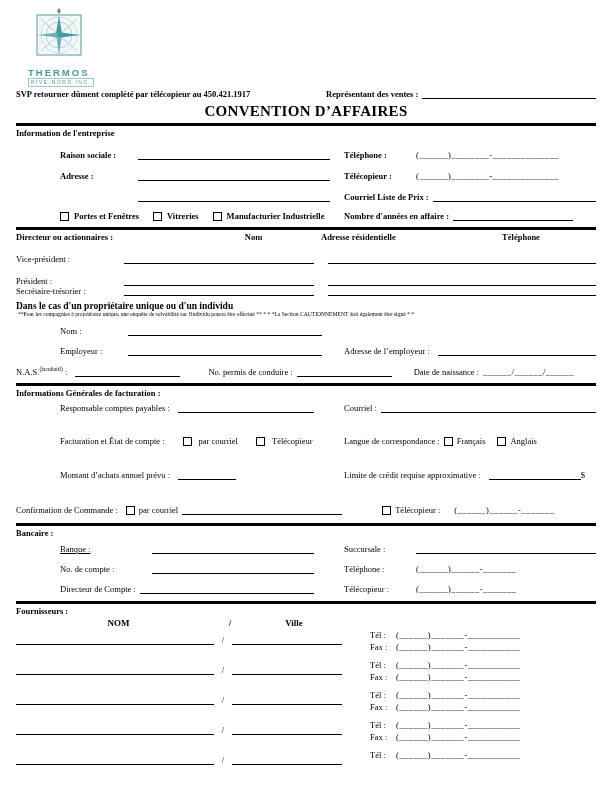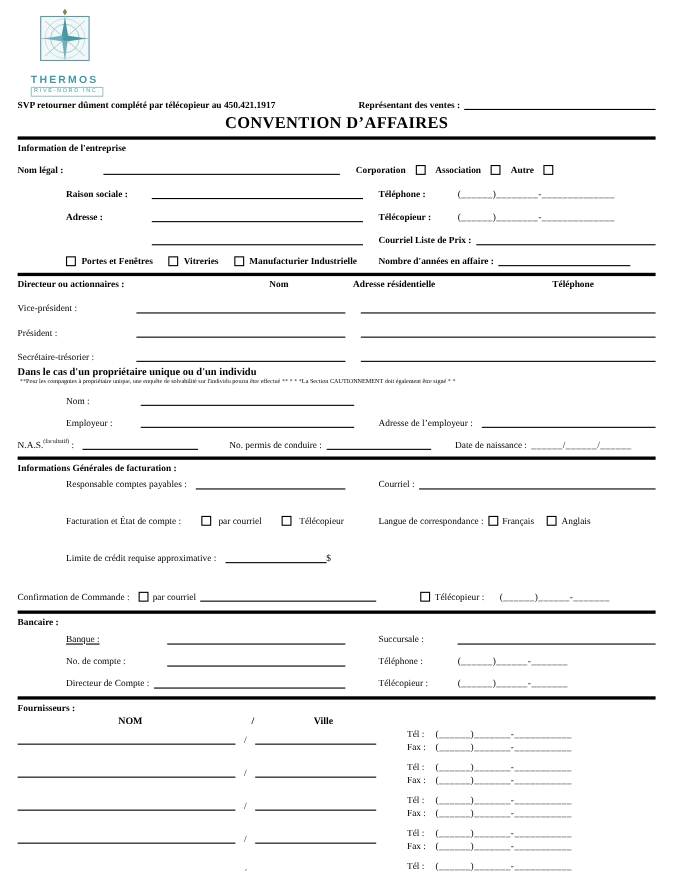--- a/index.html
+++ b/index.html
@@ -66,34 +66,20 @@
       <span class="gap4"></span>
       <span class="line fl"></span>
     </span>
   </div>
 
   <div class="title">CONVENTION D’AFFAIRES</div>
   <hr class="rule">
 
   <div class="sect">Information de l'entreprise</div>
 
-  <div class="cols" style="margin:10px 0 0 0;">
-    <div class="col-l">
-      <span class="b lbl" style="width:78px;">Nom légal :</span>
-      <span class="line fl" style="margin-right:14px;"></span>
-    </div>
-    <div class="col-r" style="justify-content:flex-start;gap:9px;">
-      <span class="b">Corporation</span>
-      <span class="cb"></span>
-      <span class="b">Association</span>
-      <span class="cb"></span>
-      <span class="b">Autre</span>
-      <span class="cb"></span>
-    </div>
-  </div>
 
   <div class="cols" style="margin-top:12px;">
     <div class="col-l">
       <span class="b lbl" style="width:78px;">Raison sociale :</span>
       <span class="line fl" style="margin-right:14px;"></span>
     </div>
     <div class="col-r">
       <span class="b lbl" style="width:72px;">Téléphone :</span>
       <span class="mask">(______)________-______________</span>
     </div>
@@ -154,21 +140,21 @@
     <span class="line" style="width:190px;"></span>
     <span class="gap14"></span>
     <span class="line fl"></span>
   </div>
   <div class="row" style="margin-top:12px;">
     <span class="lbl" style="width:108px;">Président :</span>
     <span class="line" style="width:190px;"></span>
     <span class="gap14"></span>
     <span class="line fl"></span>
   </div>
-  <div class="row" style="margin-top:12px;">
+  <div class="row" style="margin-top:0;">
     <span class="lbl" style="width:108px;">Secrétaire-trésorier :</span>
     <span class="line" style="width:190px;"></span>
     <span class="gap14"></span>
     <span class="line fl"></span>
   </div>
 
   <div class="b" style="font-size:9.5px;margin-top:5px;">Dans le cas d'un propriétaire unique ou d'un individu</div>
   <div class="note-small">**Pour les compagnies à propriétaire unique, une enquête de solvabilité sur l'individu pourra être effectué ** * * *La Section CAUTIONNEMENT doit également être signé * *</div>
 
   <div class="cols" style="margin-top:9px;">
@@ -235,20 +221,25 @@
       <span class="lbl">Langue de correspondance :</span>
       <span class="cb"></span>
       <span>Français</span>
       <span class="gap4"></span>
       <span class="cb"></span>
       <span>Anglais</span>
     </div>
   </div>
 
   <div class="cols" style="margin-top:24px;">
+    <div class="col-l">
+      <span class="lbl">Montant d’achats annuel prévu :</span>
+      <span class="gap8"></span>
+      <span class="line" style="width:58px;"></span>
+    </div>
     <div class="col-r">
       <span class="lbl">Limite de crédit requise approximative :</span>
       <span class="gap8"></span>
       <span class="line" style="width:92px;"></span>
       <span>$</span>
     </div>
   </div>
 
   <div class="row" style="margin-top:25px;">
     <span class="lbl">Confirmation de Commande :</span>

